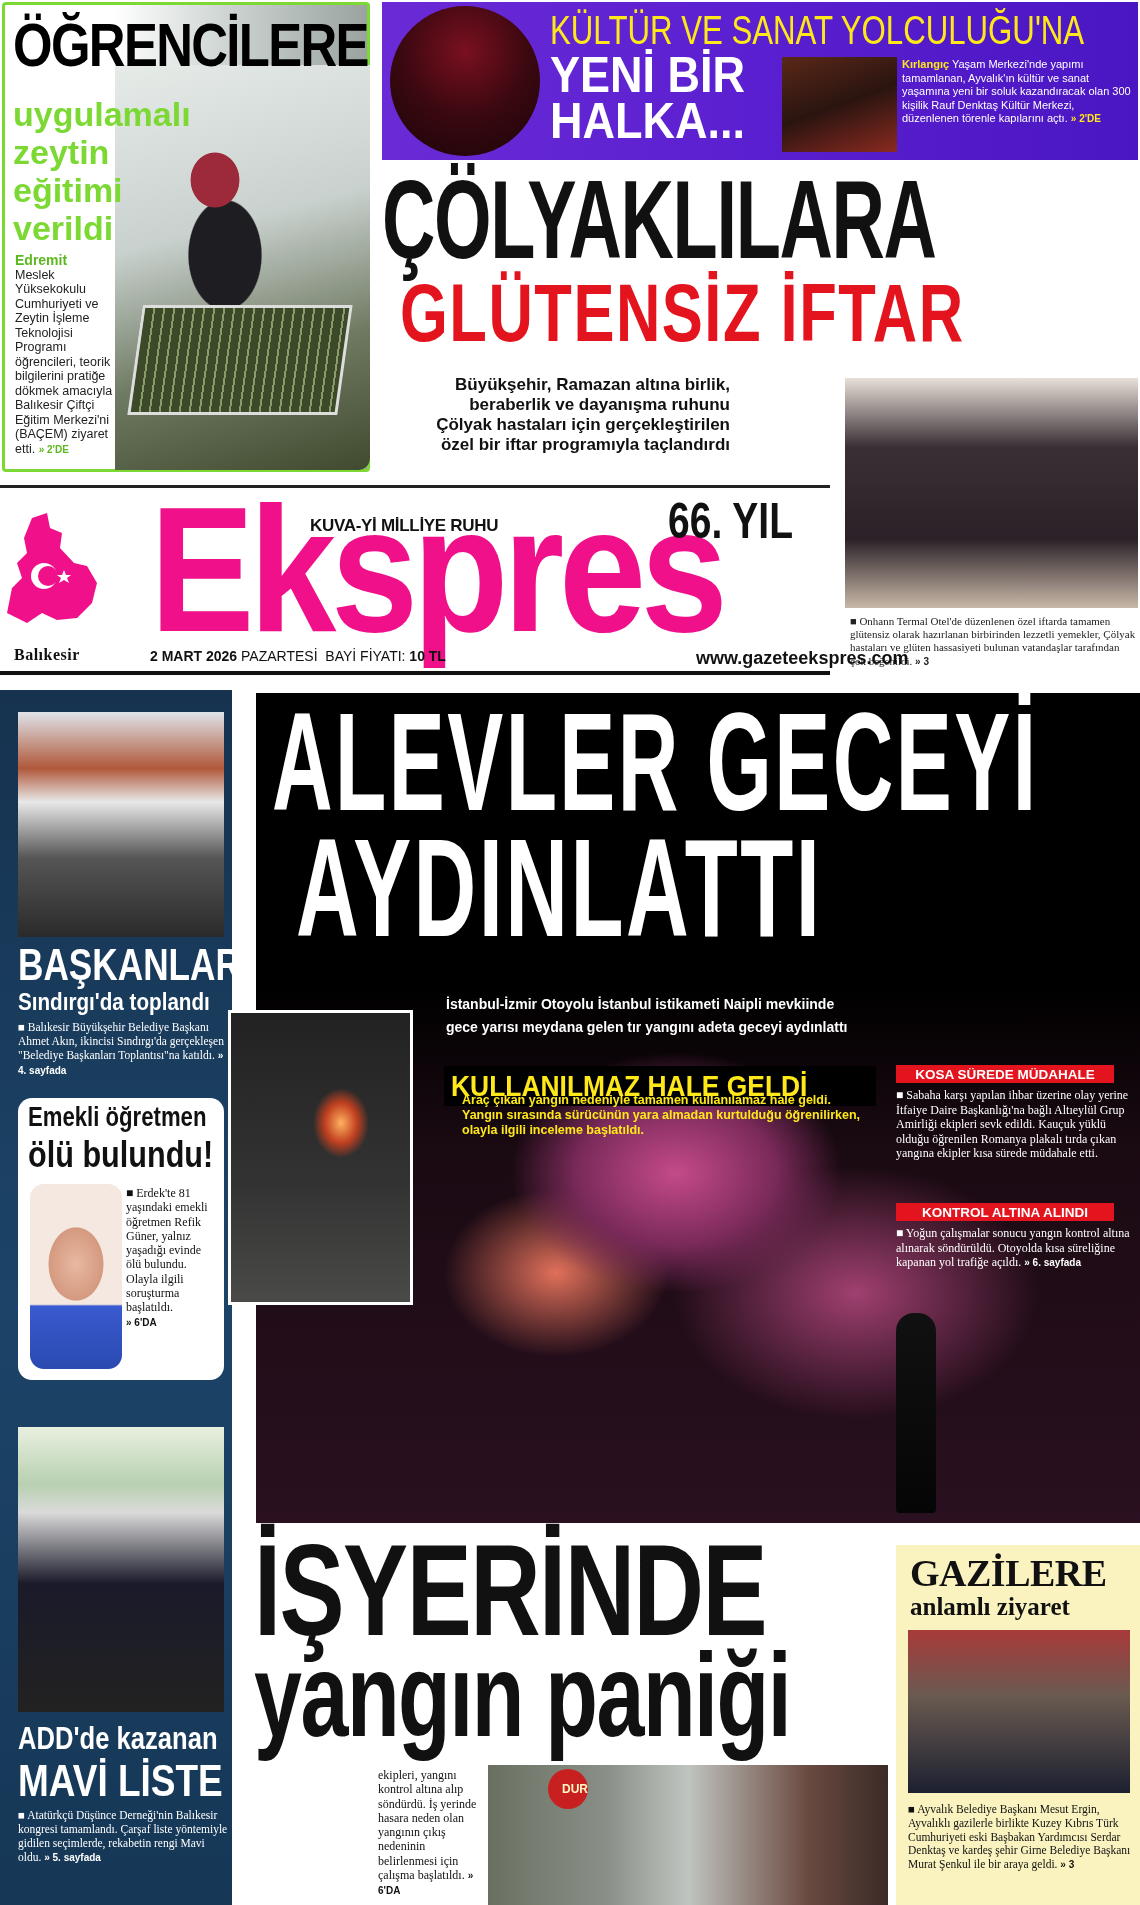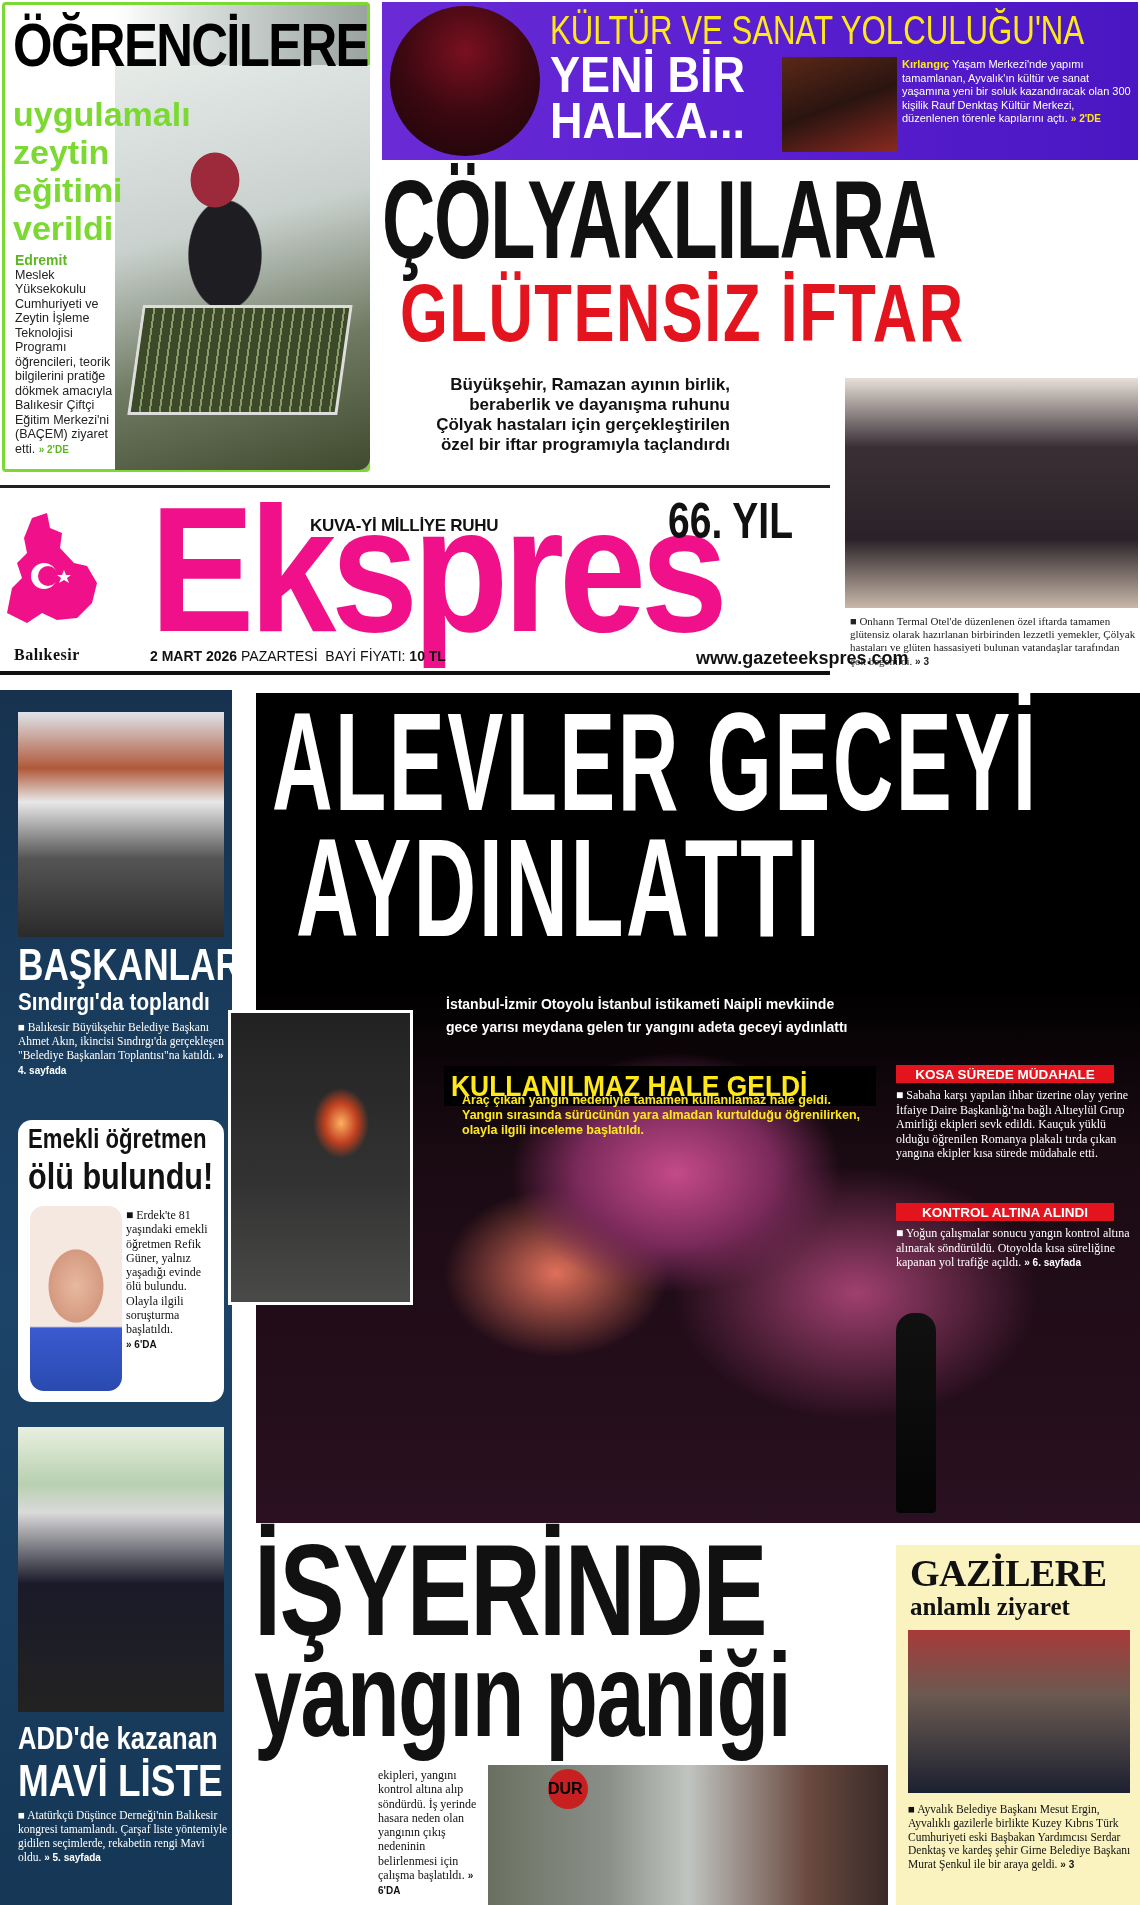--- a/index.html
+++ b/index.html
@@ -84,21 +84,21 @@
     <span style="color:#ffe81a;font-weight:bold">Kırlangıç</span>
     <span>Yaşam Merkezi'nde yapımı tamamlanan, Ayvalık'ın kültür ve sanat yaşamına yeni bir soluk kazandıracak olan 300 kişilik Rauf Denktaş Kültür Merkezi, düzenlenen törenle kapılarını açtı.</span>
     <span class="more" style="color:#ffe81a">» 2'DE</span>
   </div>
 </div>
 
 <div class="abs" style="left:382px;top:165px;width:756px;height:320px">
   <div class="abs cond" style="left:0;top:0;font-size:112px;line-height:110px;color:#111;transform:scaleX(0.66);letter-spacing:-2px">ÇÖLYAKLILARA</div>
   <div class="abs cond" style="left:18px;top:105px;font-size:82px;line-height:86px;color:#e3141e;transform:scaleX(0.75);letter-spacing:2px">GLÜTENSİZ İFTAR</div>
   <div class="abs" style="left:0;top:210px;width:348px;text-align:right;font-weight:bold;font-size:17px;line-height:20px;color:#111">
-    <div>Büyükşehir, Ramazan ayının birlik,</div>
+    <div>Büyükşehir, Ramazan altına birlik,</div>
       <div>beraberlik ve dayanışma ruhunu</div>
       <div>Çölyak hastaları için gerçekleştirilen</div>
       <div>özel bir iftar programıyla taçlandırdı</div>
   </div>
 </div>
 <div id="col-photo" class="photo"></div>
 <div class="abs serif" style="left:850px;top:615px;width:288px;font-size:11px;line-height:13.2px;color:#222">
   <span class="bullet">Onhann Termal Otel'de düzenlenen özel iftarda tamamen glütensiz olarak hazırlanan birbirinden lezzetli yemekler, Çölyak hastaları ve glüten hassasiyeti bulunan vatandaşlar tarafından çok beğenildi.</span>
   <span class="more">» 3</span>
 </div>
@@ -124,21 +124,21 @@
 
 <div id="lcol" class="abs">
   <div class="lphoto" style="top:22px;height:225px;background:linear-gradient(180deg,#dfe4ea 0%,#b0583a 25%,#e8e8e8 40%,#555 65%,#2a2a2a 100%)"></div>
   <div>
     <div class="abs cond" style="left:18px;top:250px;font-size:44px;color:#fff;transform:scaleX(0.8)">BAŞKANLAR</div>
     <div class="abs cond" style="left:18px;top:298px;font-size:24px;color:#fff;transform:scaleX(0.86)">Sındırgı'da toplandı</div>
     <div class="abs serif" style="left:18px;top:330px;width:206px;font-size:11.5px;line-height:14px;color:#fff">
       <span class="bullet">Balıkesir Büyükşehir Belediye Başkanı Ahmet Akın, ikincisi Sındırgı'da gerçekleşen "Belediye Başkanları Toplantısı"na katıldı.</span> <span class="more">» 4. sayfada</span>
     </div>
   </div>
-  <div class="abs" style="left:18px;top:430px;width:206px;height:282px;background:#fff;border-radius:14px">
+  <div class="abs" style="left:18px;top:408px;width:206px;height:282px;background:#fff;border-radius:14px">
     <div class="abs cond" style="left:10px;top:4px;font-size:27px;transform:scaleX(0.82)">Emekli öğretmen</div>
     <div class="abs cond" style="left:10px;top:36px;font-size:36px;transform:scaleX(0.85)">ölü bulundu!</div>
     <div class="abs" style="left:12px;top:86px;width:92px;height:185px;border-radius:14px;background:radial-gradient(ellipse 45px 60px at 46px 80px,#e8b8a0 0%,#d49a80 60%,transparent 62%),linear-gradient(180deg,#f4e8e0 0%,#f4e8e0 65%,#3a5ad0 66%,#2a4ab0 100%)"></div>
     <div class="abs serif" style="left:108px;top:88px;width:92px;font-size:12px;line-height:14.3px;color:#111">
       <span class="bullet">Erdek'te 81 yaşındaki emekli öğretmen Refik Güner, yalnız yaşadığı evinde ölü bulundu. Olayla ilgili soruşturma başlatıldı.</span><br><span class="more">» 6'DA</span>
     </div>
   </div>
   <div class="lphoto" style="top:737px;height:285px;background:linear-gradient(180deg,#e8f0e0 0%,#b8d0b0 20%,#dadada 30%,#1a1a2a 55%,#222 100%)"></div>
   <div>
     <div class="abs cond" style="left:18px;top:1030px;font-size:32px;color:#fff;transform:scaleX(0.8)">ADD'de kazanan</div>
@@ -173,21 +173,21 @@
   <div class="abs" style="left:640px;top:620px;width:40px;height:200px;background:linear-gradient(180deg,#111 0%,#050505 100%);border-radius:18px 18px 4px 4px"></div>
 </div>
 <div id="fire-inset" class="photo"></div>
 
 <div class="abs" style="left:240px;top:1528px;width:650px;height:377px">
   <div class="abs cond" style="left:14px;top:0;font-size:130px;line-height:125px;transform:scaleX(0.75);letter-spacing:-2px">İŞYERİNDE</div>
   <div class="abs cond" style="left:14px;top:108px;font-size:118px;line-height:118px;transform:scaleX(0.73);letter-spacing:-2px">yangın paniği</div>
   <div class="abs serif" style="left:138px;top:240px;width:105px;font-size:12px;line-height:14.3px"><span>ekipleri, yangını kontrol altına alıp söndürdü. İş yerinde hasara neden olan yangının çıkış nedeninin belirlenmesi için çalışma başlatıldı.</span> <span class="more">» 6'DA</span></div>
 </div>
 <div id="isy-photo" class="photo">
-  <div class="abs" style="left:60px;top:4px;width:40px;height:40px;border-radius:50%;background:#c82020;color:#000000;font-weight:bold;font-size:16px;text-align:left;line-height:40px">DUR</div>
+  <div class="abs" style="left:60px;top:4px;width:40px;height:40px;border-radius:50%;background:#c82020;color:#fef9c3;font-weight:bold;font-size:12px;text-align:right;line-height:40px">DUR</div>
 </div>
 
 <div id="gaz" class="abs">
   <div class="abs serif" style="left:14px;top:8px;font-weight:bold;font-size:38px;line-height:40px;letter-spacing:-.5px">GAZİLERE</div>
   <div class="abs serif" style="left:14px;top:48px;font-weight:bold;font-size:25px;line-height:28px">anlamlı ziyaret</div>
   <div id="gaz-photo" class="photo"></div>
   <div class="abs serif" style="left:12px;top:258px;width:226px;font-size:11.5px;line-height:13.8px">
     <span class="bullet">Ayvalık Belediye Başkanı Mesut Ergin, Ayvalıklı gazilerle birlikte Kuzey Kıbrıs Türk Cumhuriyeti eski Başbakan Yardımcısı Serdar Denktaş ve kardeş şehir Girne Belediye Başkanı Murat Şenkul ile bir araya geldi.</span> <span class="more">» 3</span>
   </div>
 </div>

